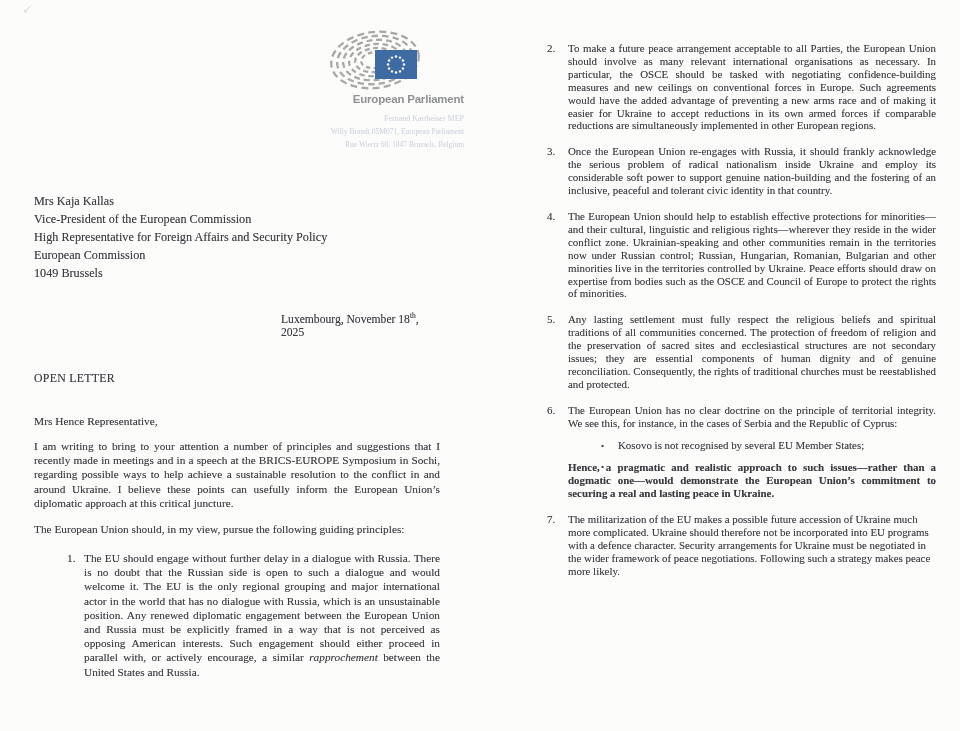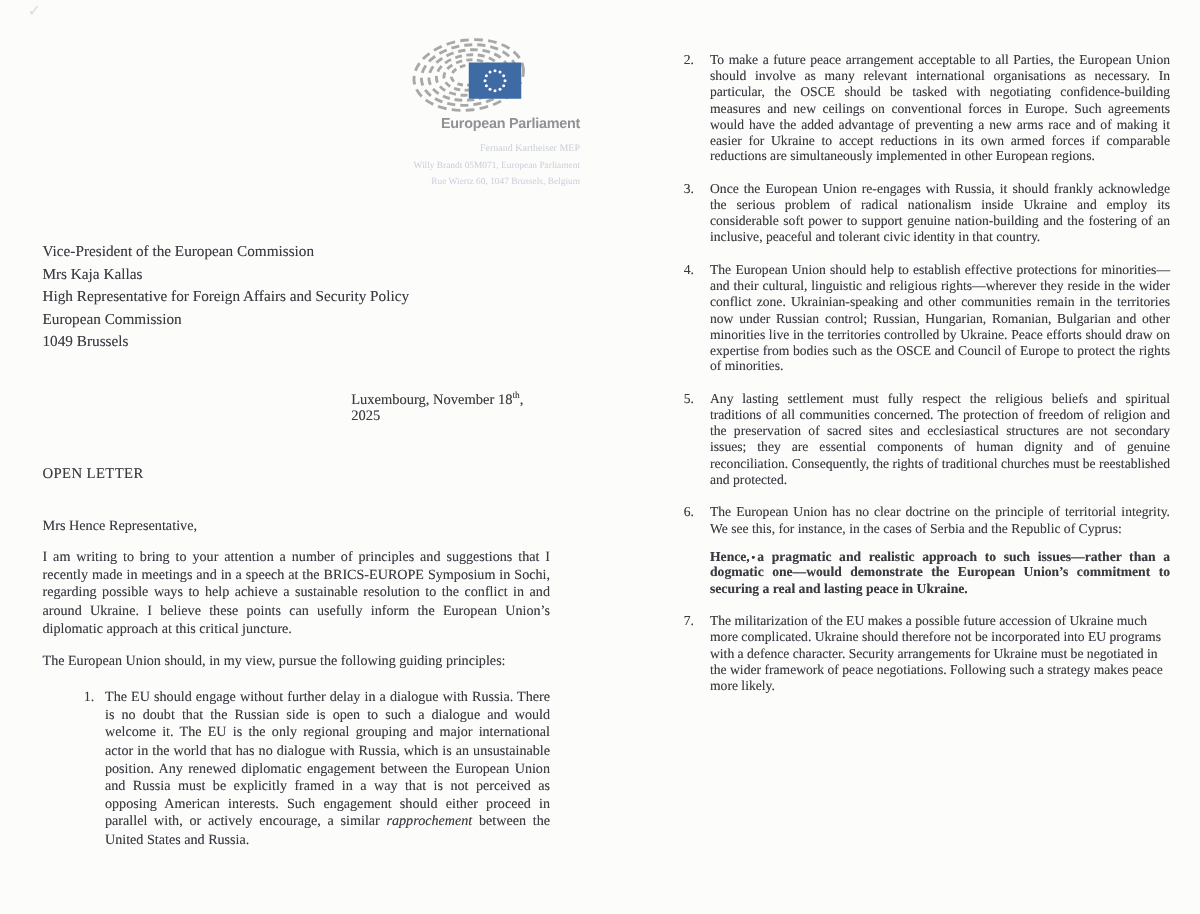--- a/index.html
+++ b/index.html
@@ -85,22 +85,22 @@
             <circle cx="75.9" cy="30.5" r="1.2"></circle>
         </g>
       </svg>
       <div class="ep-label">European Parliament</div>
       <div class="faint faint-1">Fernand Kartheiser MEP</div>
       <div class="faint faint-2">Willy Brandt 05M071, European Parliament</div>
       <div class="faint faint-3">Rue Wiertz 60, 1047 Brussels, Belgium</div>
     </div>
 
     <div class="recipient">
+      <div>Mrs Kaja Kallas</div>
       <div>Vice-President of the European Commission</div>
-      <div>Mrs Kaja Kallas</div>
       <div>High Representative for Foreign Affairs and Security Policy</div>
       <div>European Commission</div>
       <div>1049 Brussels</div>
     </div>
 
     <div class="dateline">
       <span>Luxembourg, November 18</span><sup>th</sup><span>, 2025</span>
     </div>
 
     <div class="heading">OPEN LETTER</div>
@@ -140,20 +140,21 @@
       <span class="num">5.</span>
       <span>Any lasting settlement must fully respect the religious beliefs and spiritual traditions of all communities concerned. The protection of freedom of religion and the preservation of sacred sites and ecclesiastical structures are not secondary issues; they are essential components of human dignity and of genuine reconciliation. Consequently, the rights of traditional churches must be reestablished and protected.</span>
     </div>
 
     <div class="item">
       <span class="num">6.</span>
       <span>The European Union has no clear doctrine on the principle of territorial integrity. We see this, for instance, in the cases of Serbia and the Republic of Cyprus:</span>
       <div class="sub">
         <div class="sub-item">
           <span class="bullet">•</span>
+          <span>Kosovo is not recognised by several EU Member States;</span>
         </div>
         <div class="sub-item">
           <span class="bullet">•</span>
         </div>
       </div>
       <div class="cont">Hence, a pragmatic and realistic approach to such issues—rather than a dogmatic one—would demonstrate the European Union’s commitment to securing a real and lasting peace in Ukraine.</div>
     </div>
 
     <div class="item ragged">
       <span class="num">7.</span>

